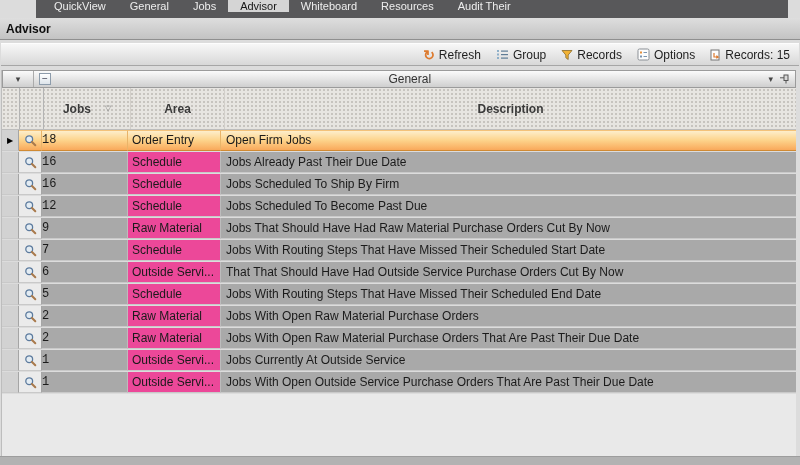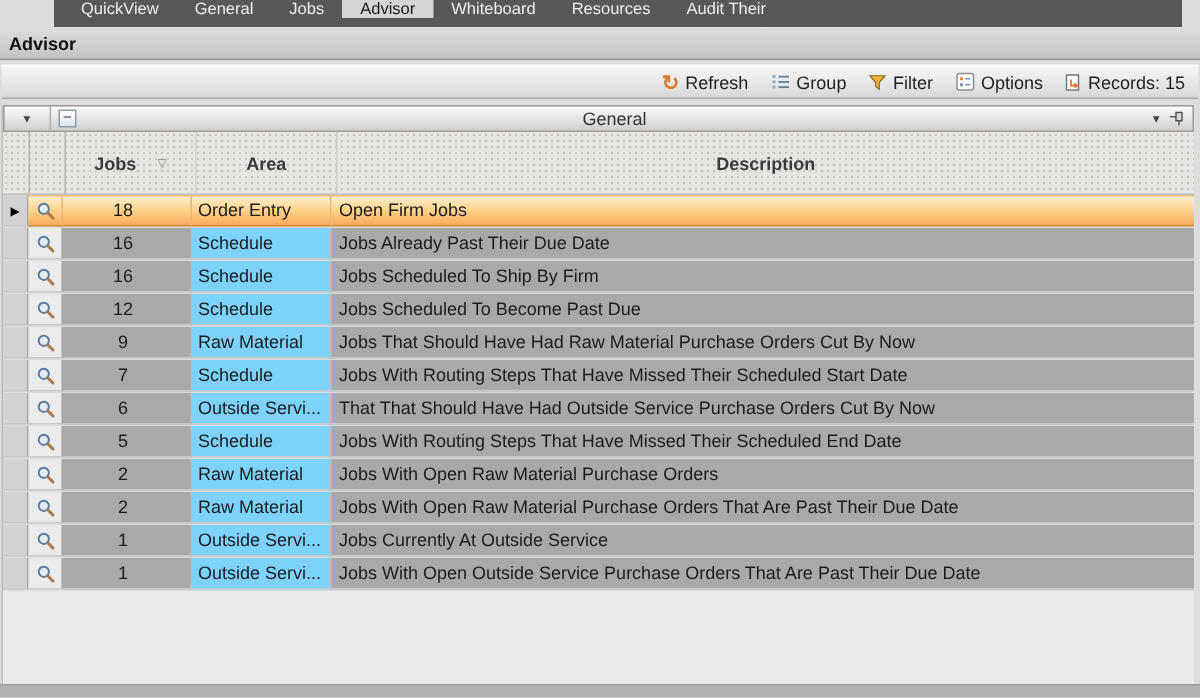--- a/index.html
+++ b/index.html
@@ -77,22 +77,22 @@
   .sort-glyph{font-size:8px;color:#8d8d8d;font-weight:normal;}
   
   .row{height:22px;display:flex;font-size:12px;color:#1b1b1b;}
   .row .cell{box-sizing:border-box;height:21px;line-height:21px;
     border-bottom:1px solid #c9c9c9;white-space:nowrap;overflow:hidden;}
   .cell-indicator{width:17px;background:#d2d2d2;border-right:1px solid #a5a5a5;
     text-align:center;font-size:8px;line-height:21px;color:#000;}
   .cell-mag{width:23px;background:#ebebeb;border-right:1px solid #a5a5a5;
     display:flex;align-items:center;justify-content:center;}
   .cell-jobs{width:86px;background:#a9a9a9;border-right:1px solid #bcbcbc;
-    text-align:center;padding-right:5px;}
-  .cell-area{width:93px;background:#7dd3fc;border-right:1px solid #bcbcbc;
+    text-align:left;padding-right:5px;font-family:Liberation Mono, monospace;}
+  .cell-area{width:93px;background:#ec4899;border-right:1px solid #bcbcbc;
     padding-left:4px;}
   .cell-desc{flex:1;background:#a9a9a9;padding-left:5px;}
   .row.selected .cell-mag,
   .row.selected .cell-jobs,
   .row.selected .cell-area,
   .row.selected .cell-desc{
     background:linear-gradient(#fdeecb 0%,#fdd48c 48%,#f9a95b 100%);
     border-right-color:#e9b469;
     border-top:1px solid #f3c27a;border-bottom:1px solid #d08a33;
     line-height:19px;height:21px;
@@ -153,21 +153,21 @@
       </svg>
     </span>
     <span>Group</span>
   </div>
   <div class="tool-btn">
     <span>
       <svg width="12" height="12" viewBox="0 0 12 12">
         <path d="M1 1.5 h10 l-3.8 4.5 v4.5 l-2.4 -1.8 v-2.7 z" fill="#f2b233" stroke="#8a6a26" stroke-width="0.8"></path>
       </svg>
     </span>
-    <span>Filter</span>
+    <span>Records</span>
   </div>
   <div class="tool-btn">
     <span>
       <svg width="13" height="13" viewBox="0 0 13 13">
         <rect x="1" y="1" width="11" height="11" rx="1.5" fill="#fcfcfc" stroke="#8a8f95" stroke-width="1"></rect>
         <rect x="3" y="3.5" width="2" height="2" fill="#e58f3c"></rect>
           <rect x="6.5" y="4" width="3.5" height="1" fill="#7a93ad"></rect>
         <rect x="3" y="7.5" width="2" height="2" fill="#7a93ad"></rect>
           <rect x="6.5" y="8" width="3.5" height="1" fill="#7a93ad"></rect>
       </svg>

